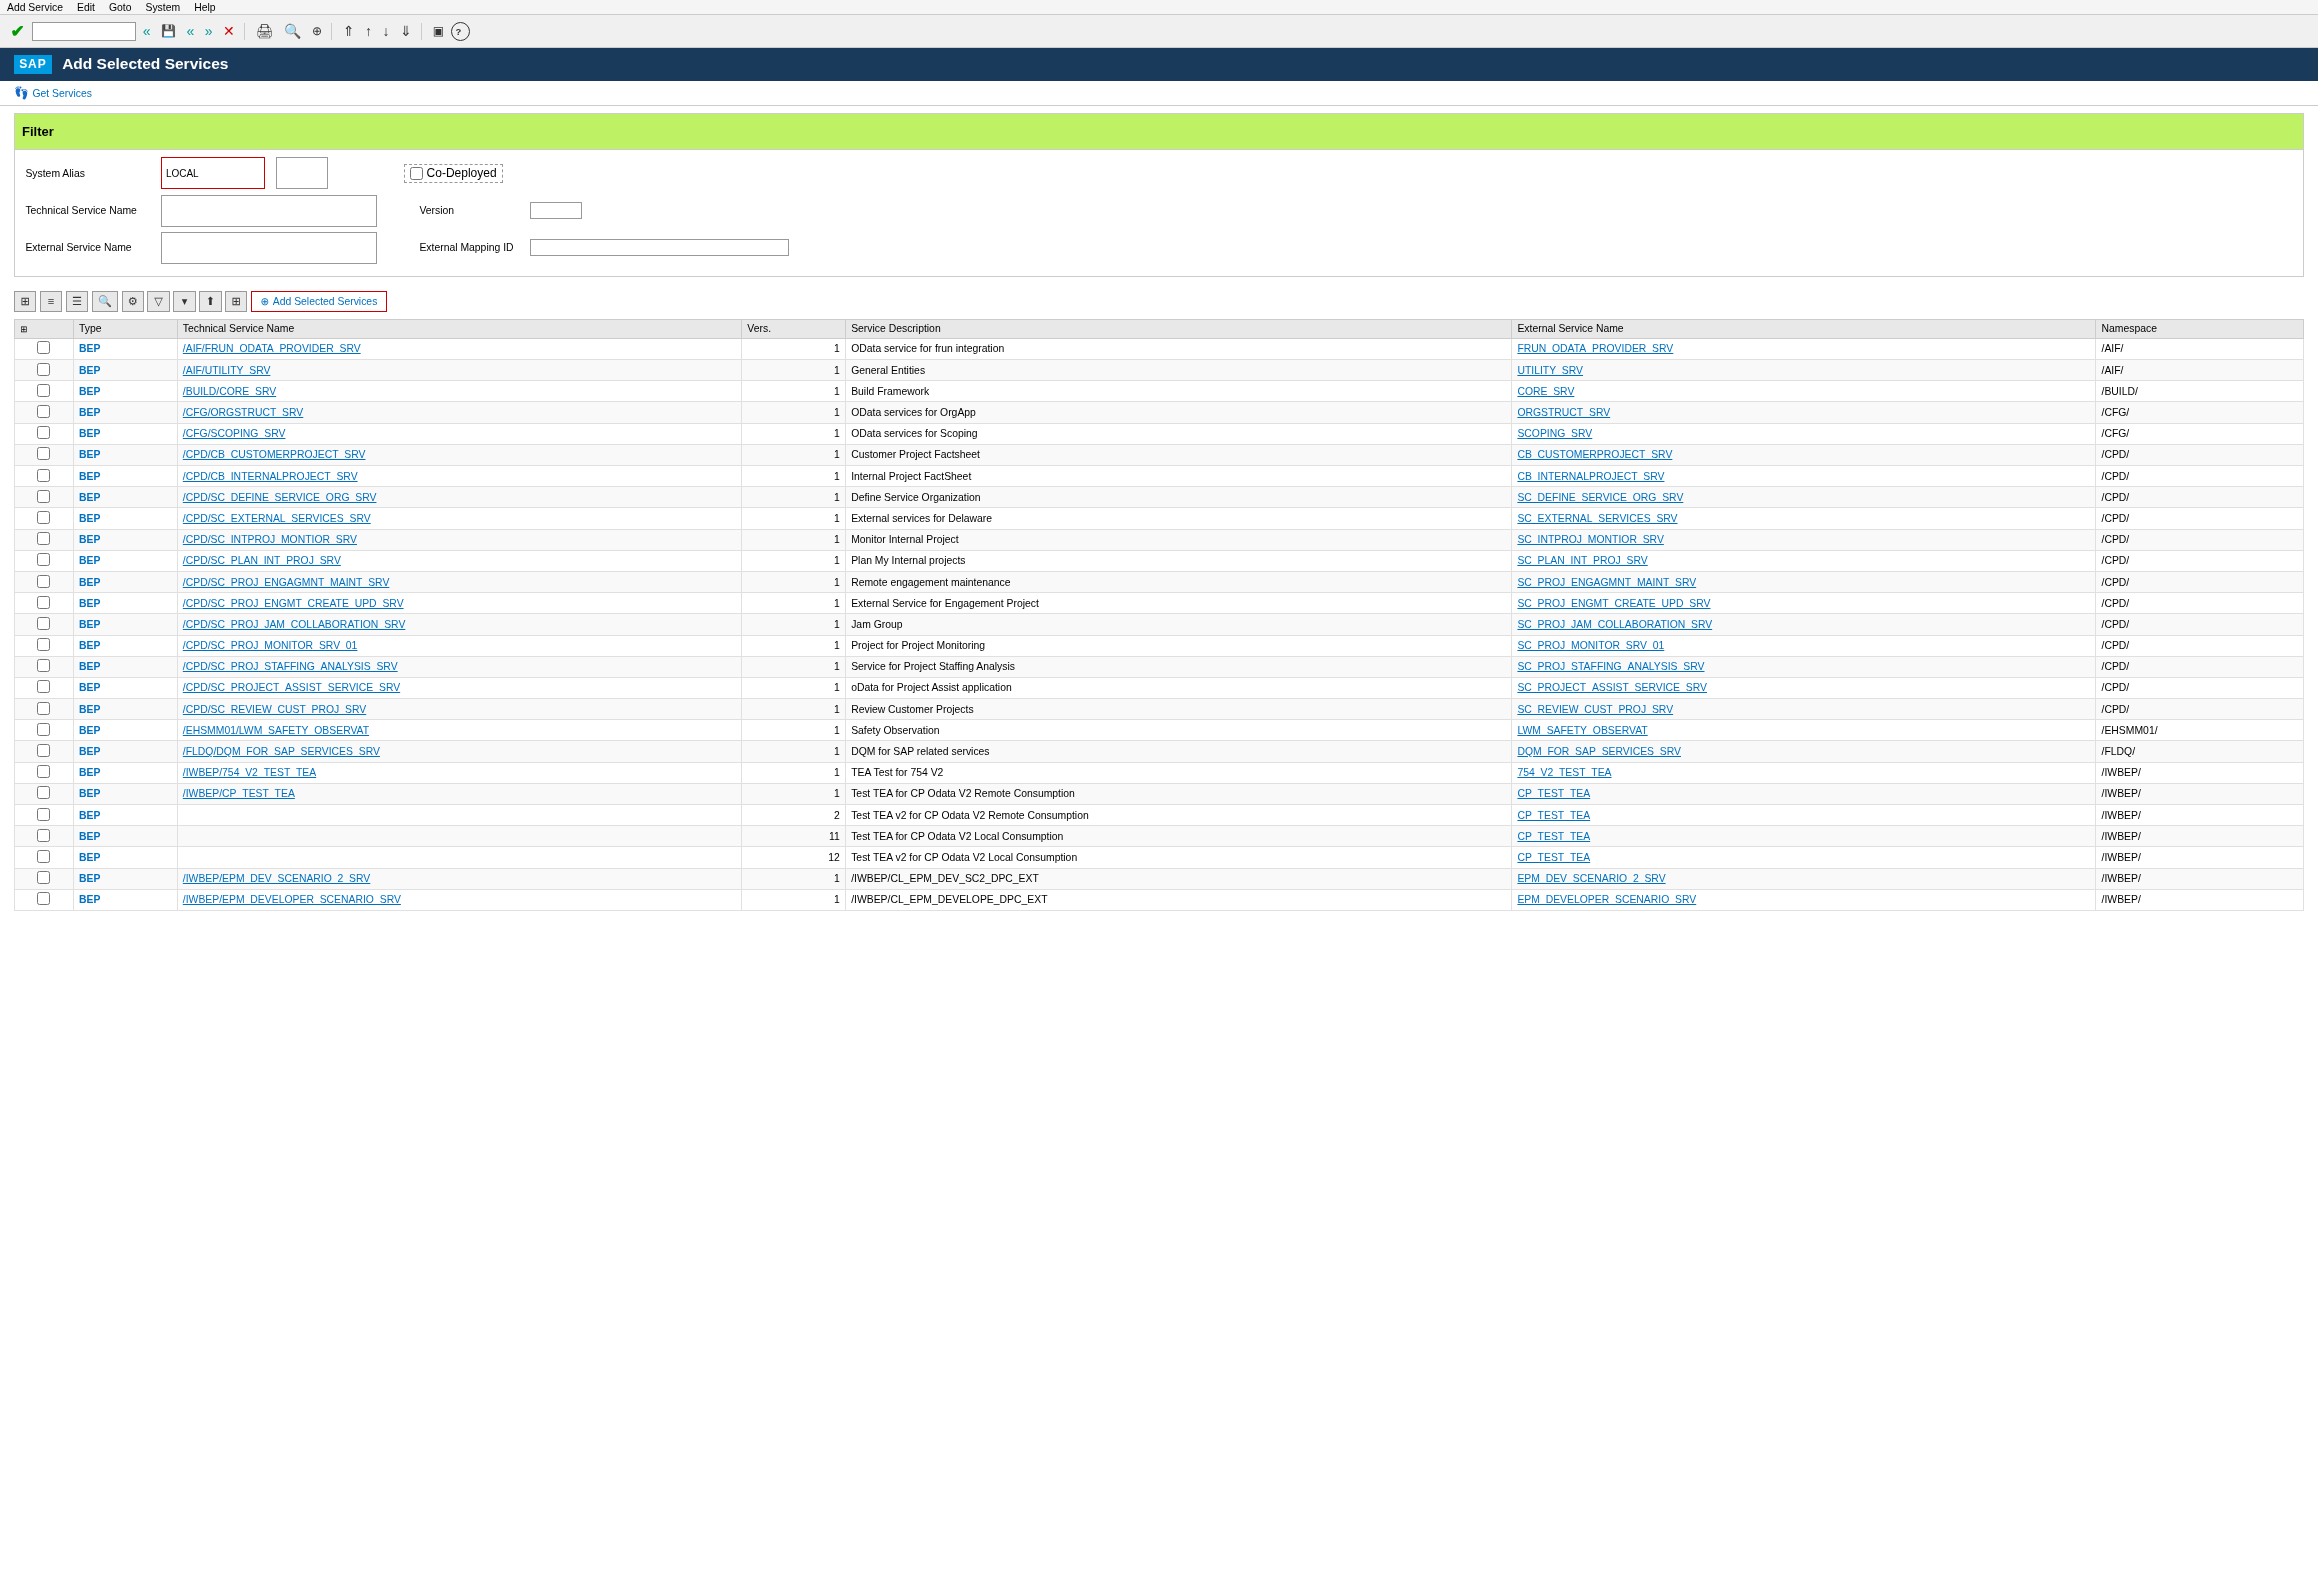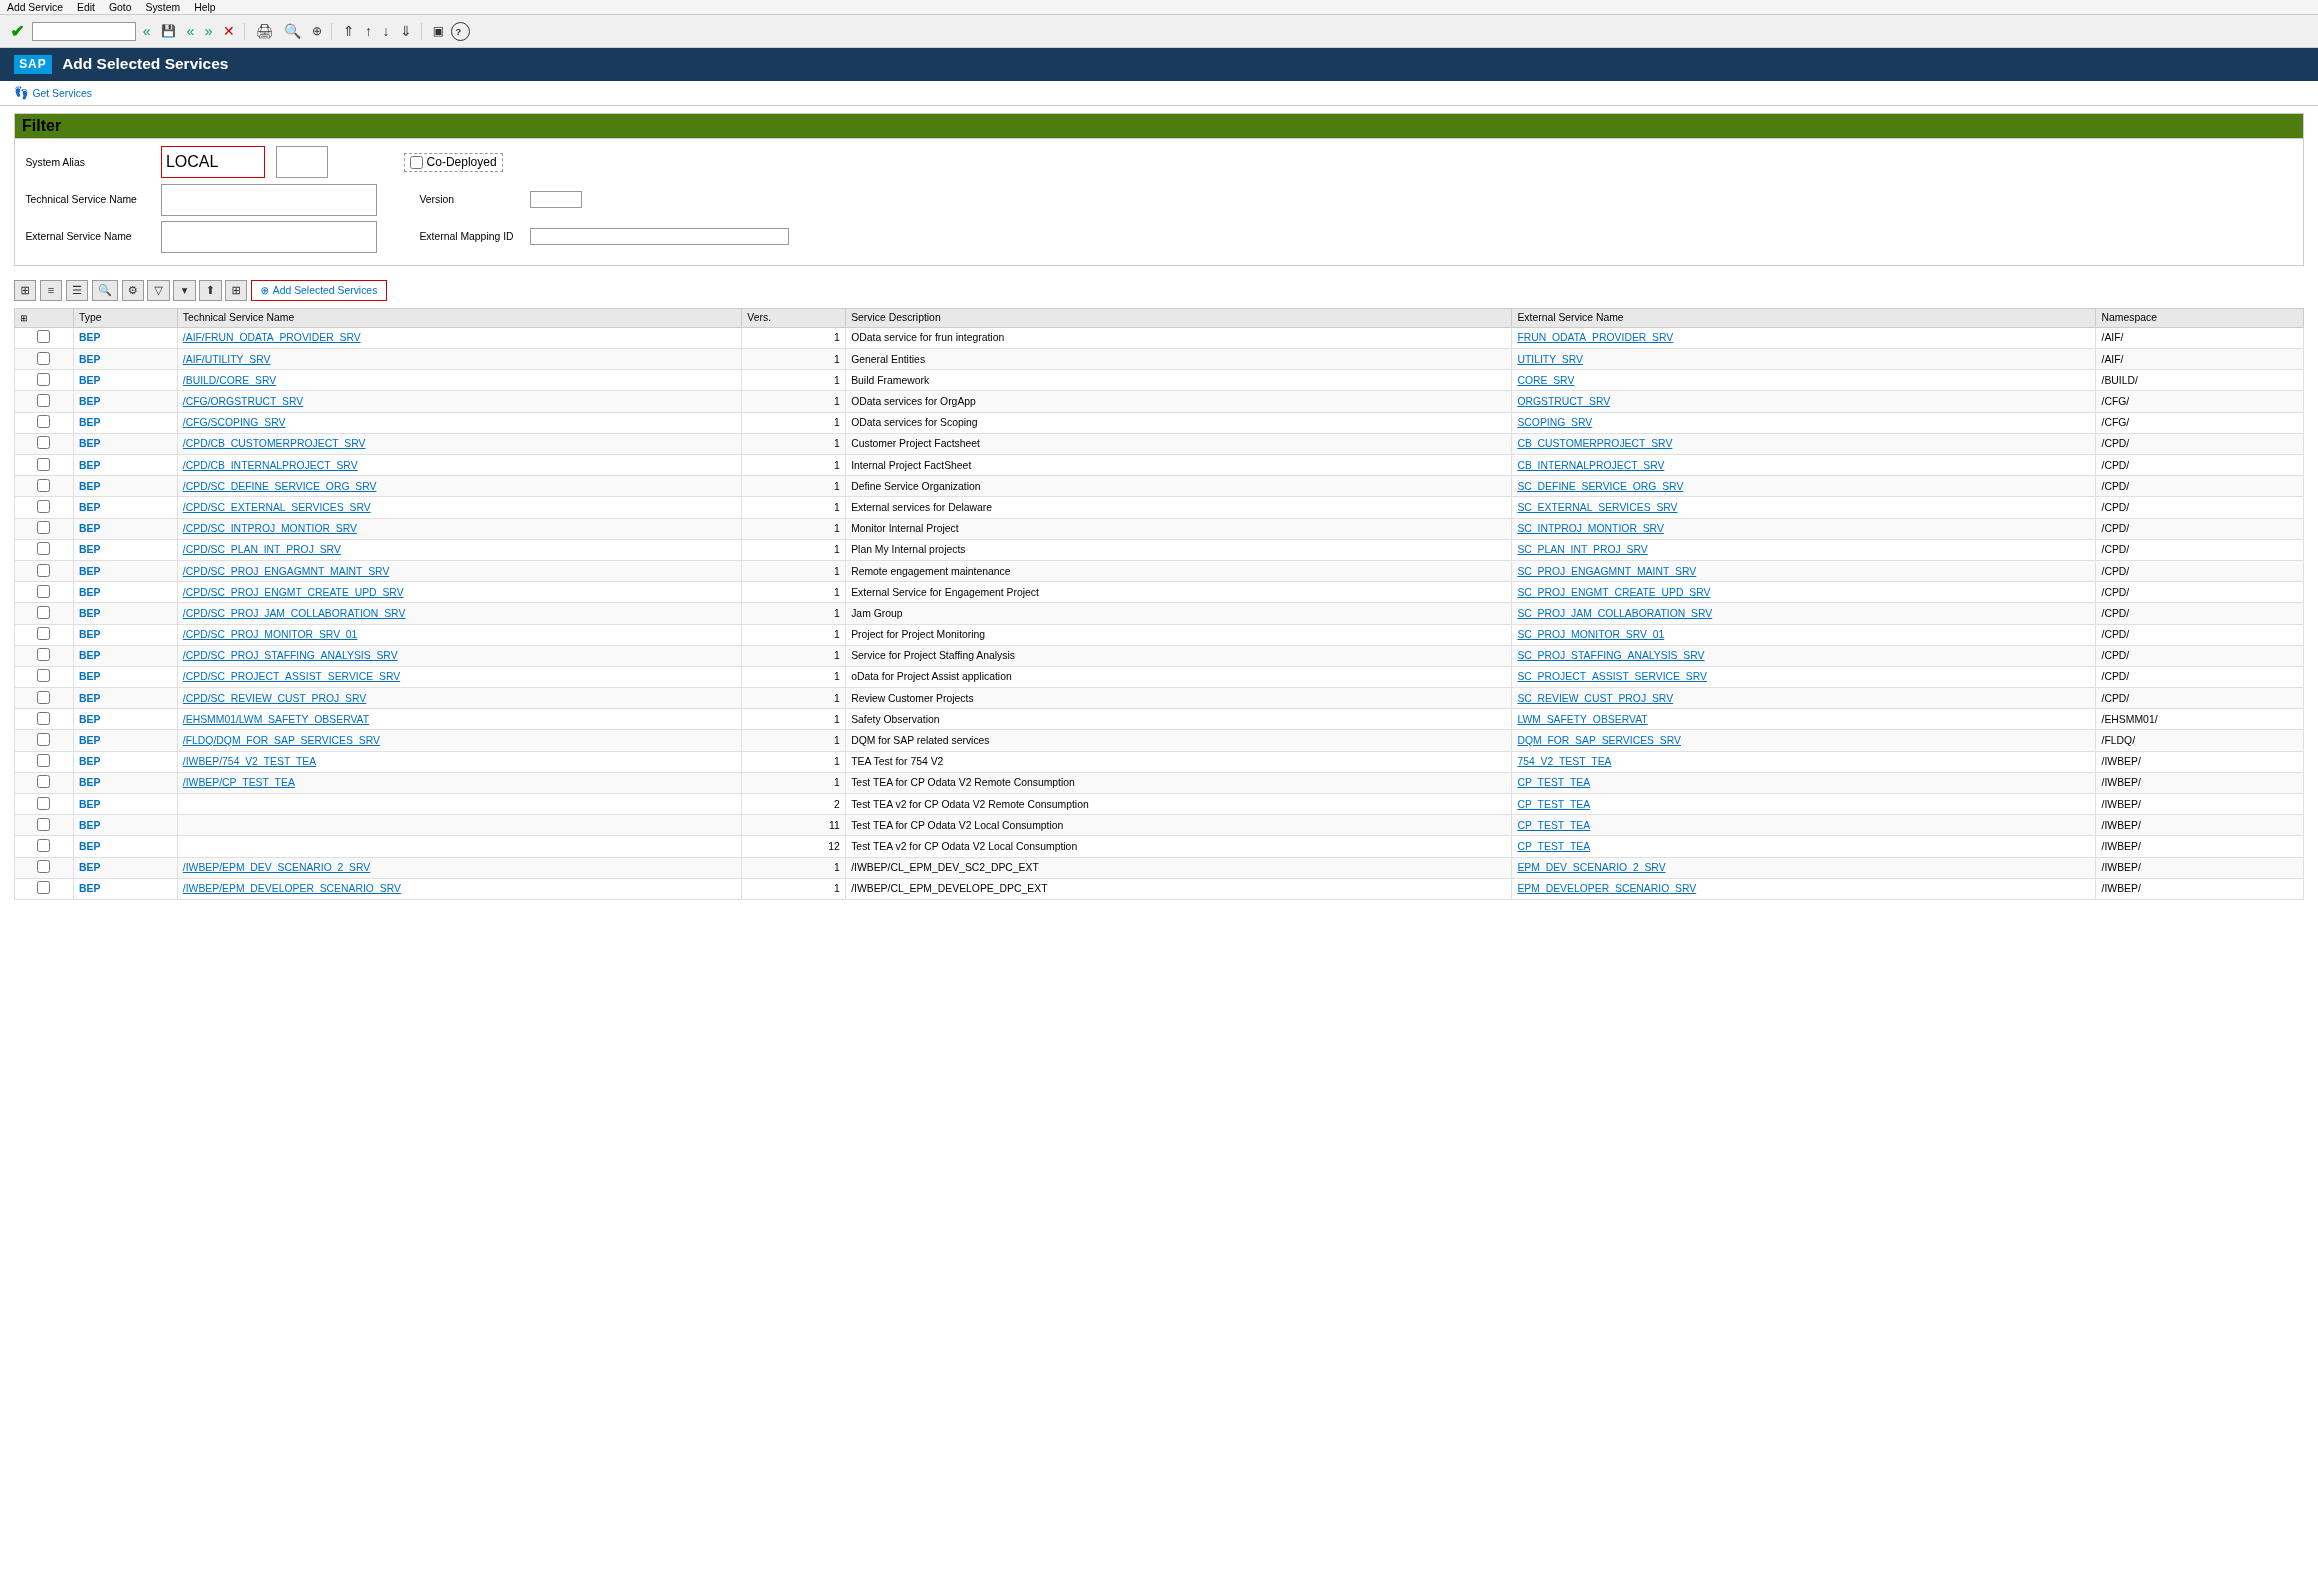--- a/index.html
+++ b/index.html
@@ -87,41 +87,41 @@
 
     
     .main-content { padding: 7px 14px; }
 
     
     .filter-section {
       border: 0.9px solid #ccc;
       margin-bottom: 14px;
     }
     .filter-title {
-      background: #4d7c0f;
-      padding: 3px 7px;
+      background: #bef264;
+      padding: 10px 7px;
       font-weight: bold;
-      font-size: 16px;
+      font-size: 13px;
       border-bottom: 0.9px solid #ccc;
     }
     .filter-body { padding: 7px 10.4px; }
     .filter-row {
       display: flex;
       align-items: center;
       margin-bottom: 5.2px;
       gap: 7px;
     }
     .filter-label {
       min-width: 129px;
       font-size: 10.4px;
     }
     .filter-input {
       height: 32px;
       border: 0.9px solid #999;
-      font-size: 16px;
+      font-size: 10px;
       padding: 0 3.5px;
       width: 173px;
     }
     .filter-input-wide {
       width: 216px;
     }
     .filter-input-highlighted {
       border: 1.7px solid #cc0000 !important;
     }
     .filter-right {

